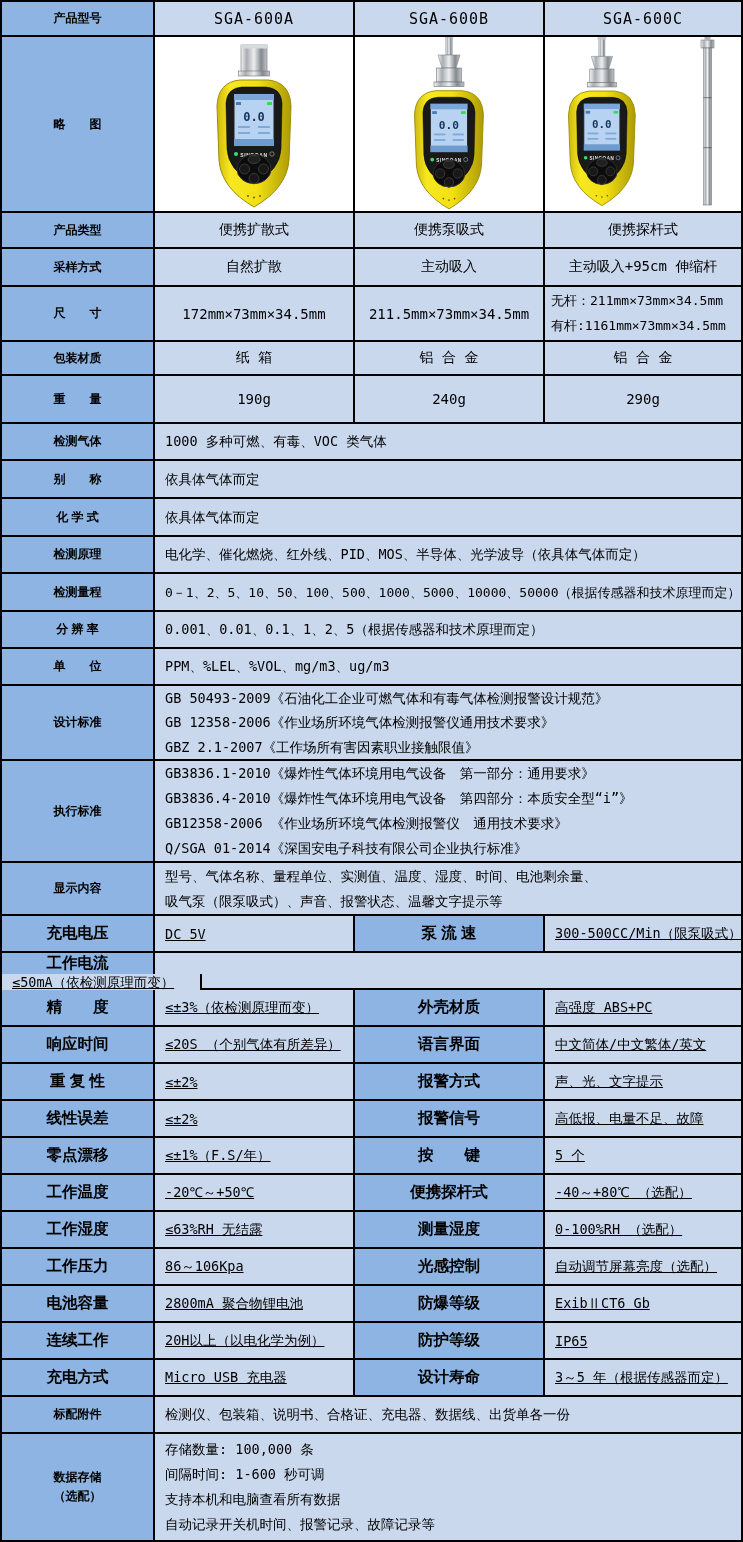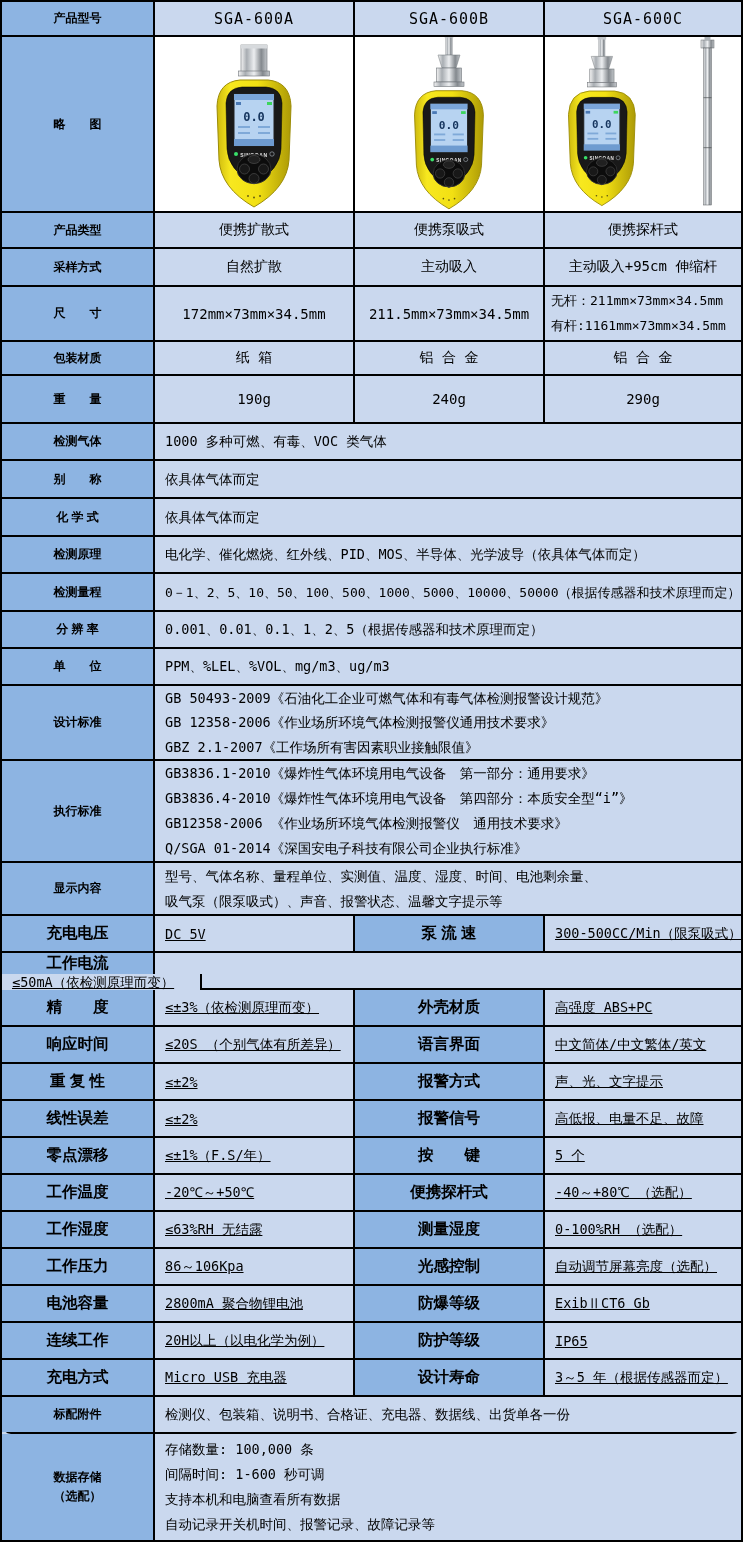--- a/index.html
+++ b/index.html
@@ -572,21 +572,21 @@
       <div class="c1 pv">
         <div class="line fit">Micro USB 充电器</div>
       </div>
       <div class="c2 plbl">
         <div class="line fit">设计寿命</div>
       </div>
       <div class="c3 pv">
         <div class="line fit">3～5 年（根据传感器而定）</div>
       </div>
     </div>
-    <div class="row" style="height: 37px; border-radius: 9px;">
+    <div class="row" style="height: 37px;">
       <div class="cL lbl">
         <div class="line fit">标配附件</div>
       </div>
       <div class="cWide content">
         <div class="line fit">检测仪、包装箱、说明书、合格证、充电器、数据线、出货单各一份</div>
       </div>
     </div>
     <div class="row">
       <div class="cL lbl">
         <div class="line fit">数据存储</div>

